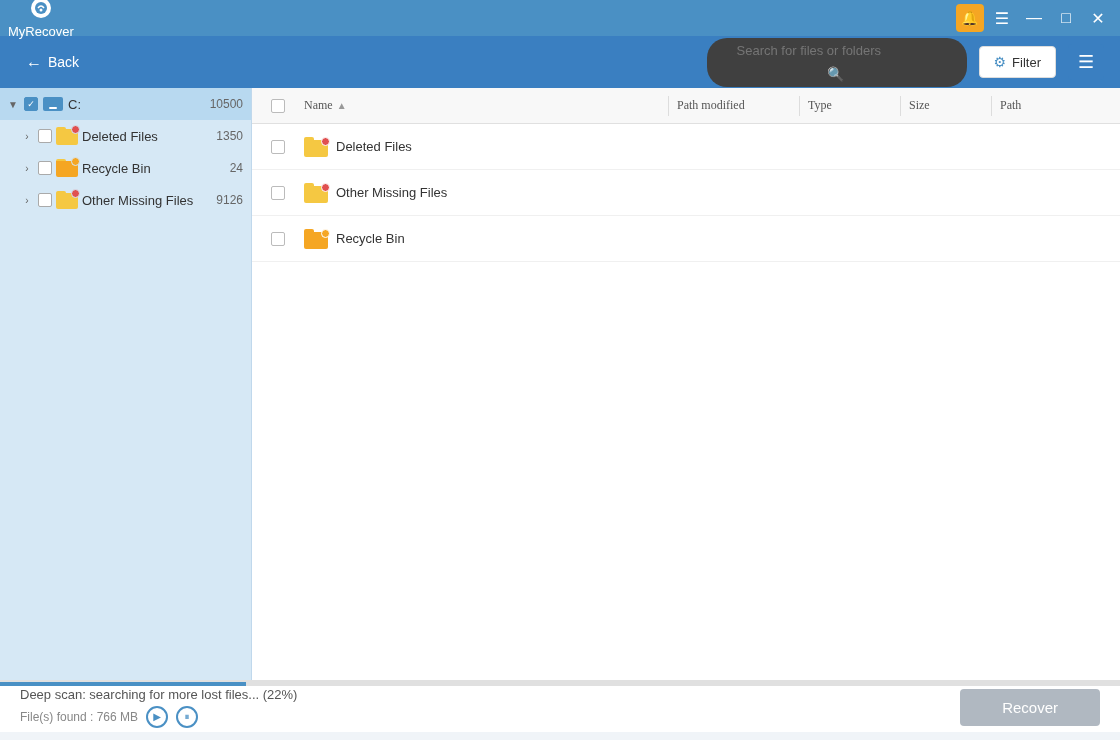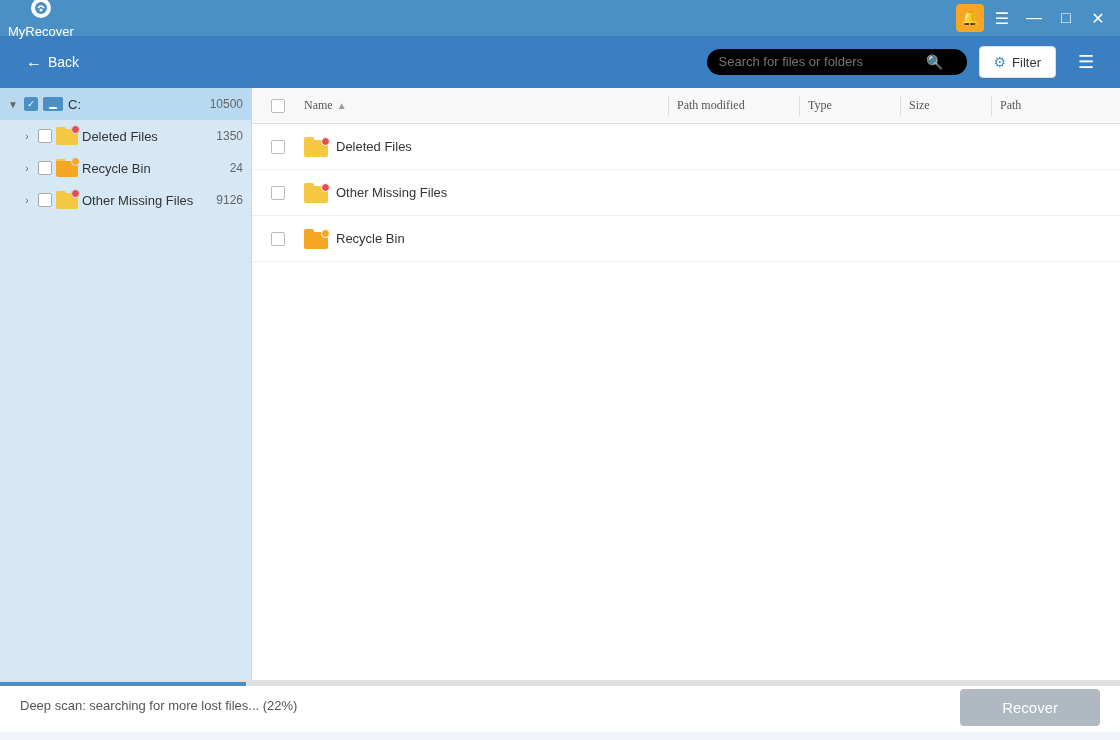--- a/index.html
+++ b/index.html
@@ -43,24 +43,25 @@
     }
     .back-btn {
       display: flex; align-items: center; gap: 6px;
       background: none; border: none; color: white;
       font-size: 14px; cursor: pointer; padding: 6px 10px;
       border-radius: 4px;
     }
     .back-arrow { font-size: 16px; }
     .toolbar-spacer { flex: 1; }
     .search-box {
-      display: flex; align-items: flex-start;
-      background: #000000; border-radius: 20px;
+      display: flex; align-items: center;
+      background: #404040; border-radius: 20px;
       padding: 5px 12px; gap: 8px;
       width: 260px;
+      flex-direction: column;
     }
     .search-input {
       border: none; outline: none; font-size: 13px;
       color: #999; background: transparent; width: 200px;
     }
     .search-icon { color: #aaa; font-size: 14px; }
     .filter-btn {
       display: flex; align-items: center; gap: 6px;
       background: white; border: 1px solid #ddd; border-radius: 4px;
       color: #333; font-size: 13px; cursor: pointer;
@@ -411,15 +412,20 @@
     </div>
   </div>
 </div>
 
 <div class="status-bar">
   <div class="progress-bar-container">
     <div class="progress-bar-fill"></div>
   </div>
   <div class="status-info">
     <div class="scan-status">Deep scan: searching for more lost files... (22%)</div>
+    <div class="files-found">
+      <span>File(s) found : 766 MB</span>
+      <div class="ctrl-btn">▶</div>
+      <div class="ctrl-btn">⏸</div>
+    </div>
   </div>
   <button class="recover-btn">Recover</button>
 </div>
 
 </body></html>

